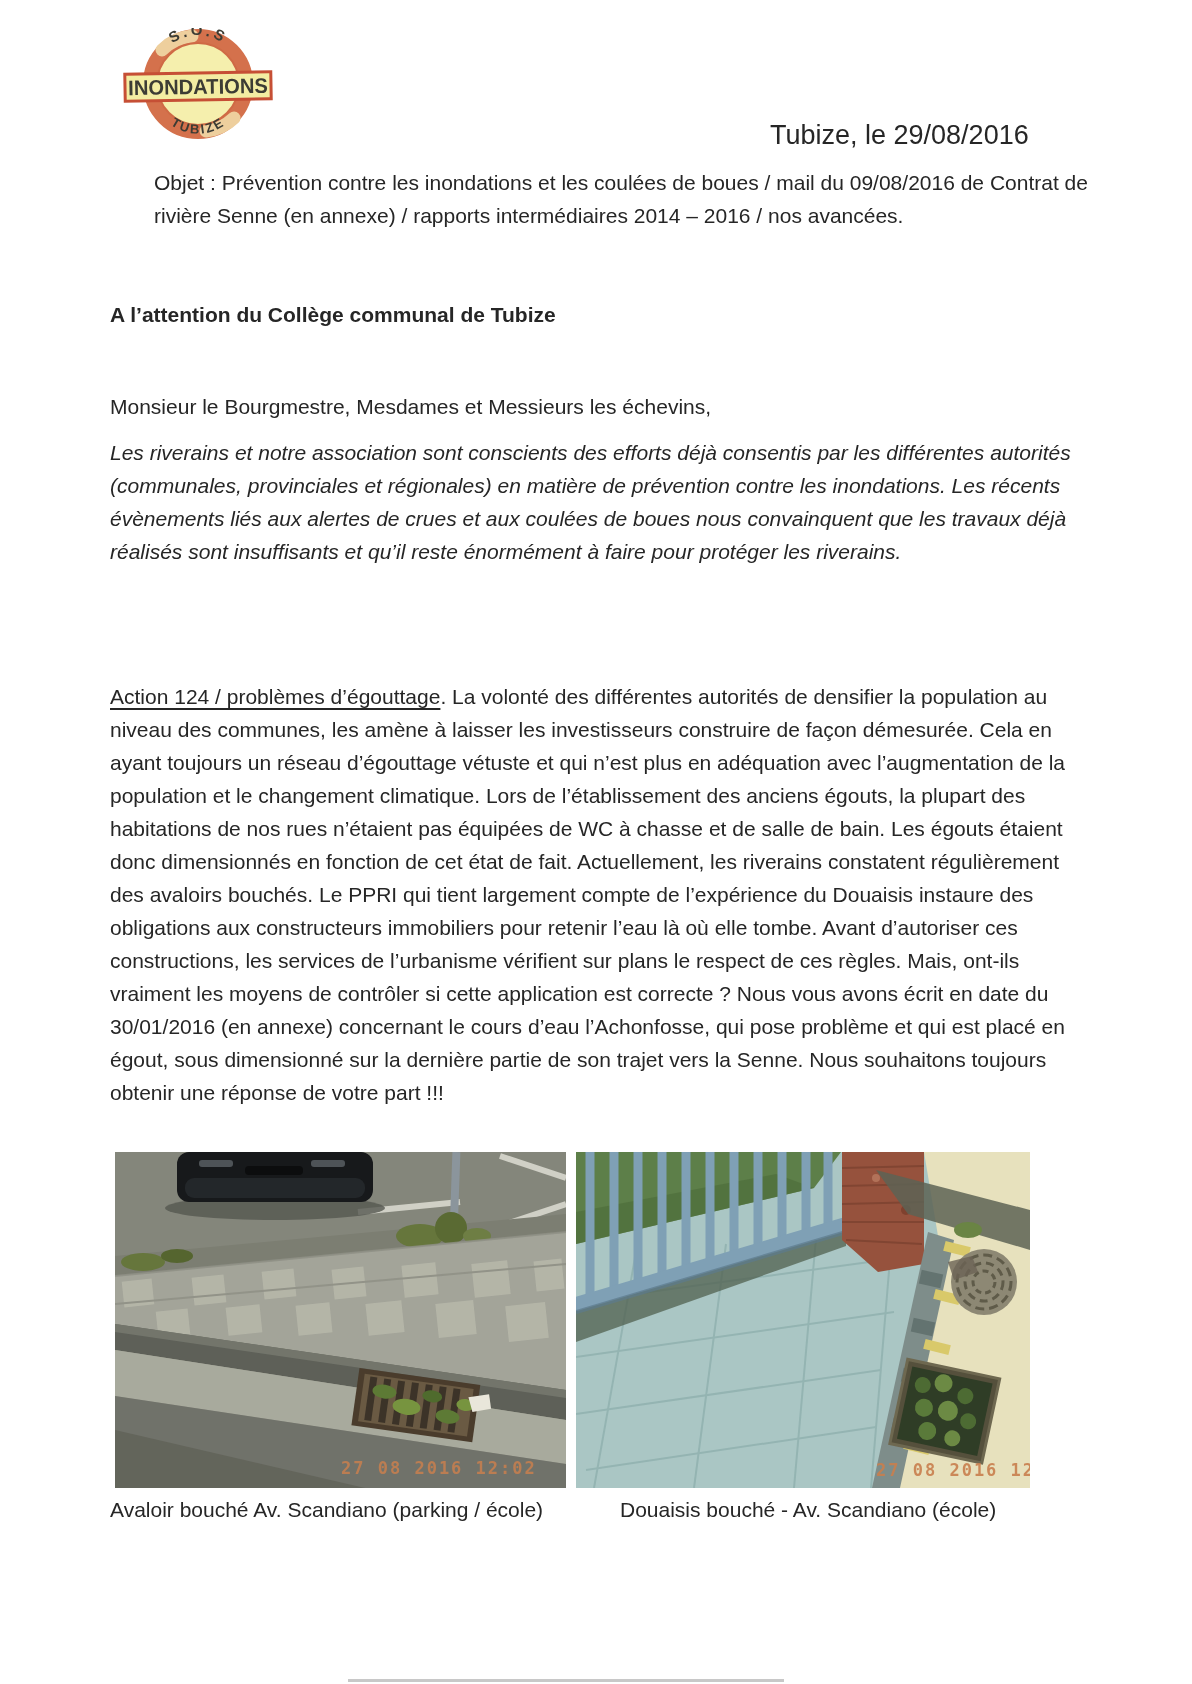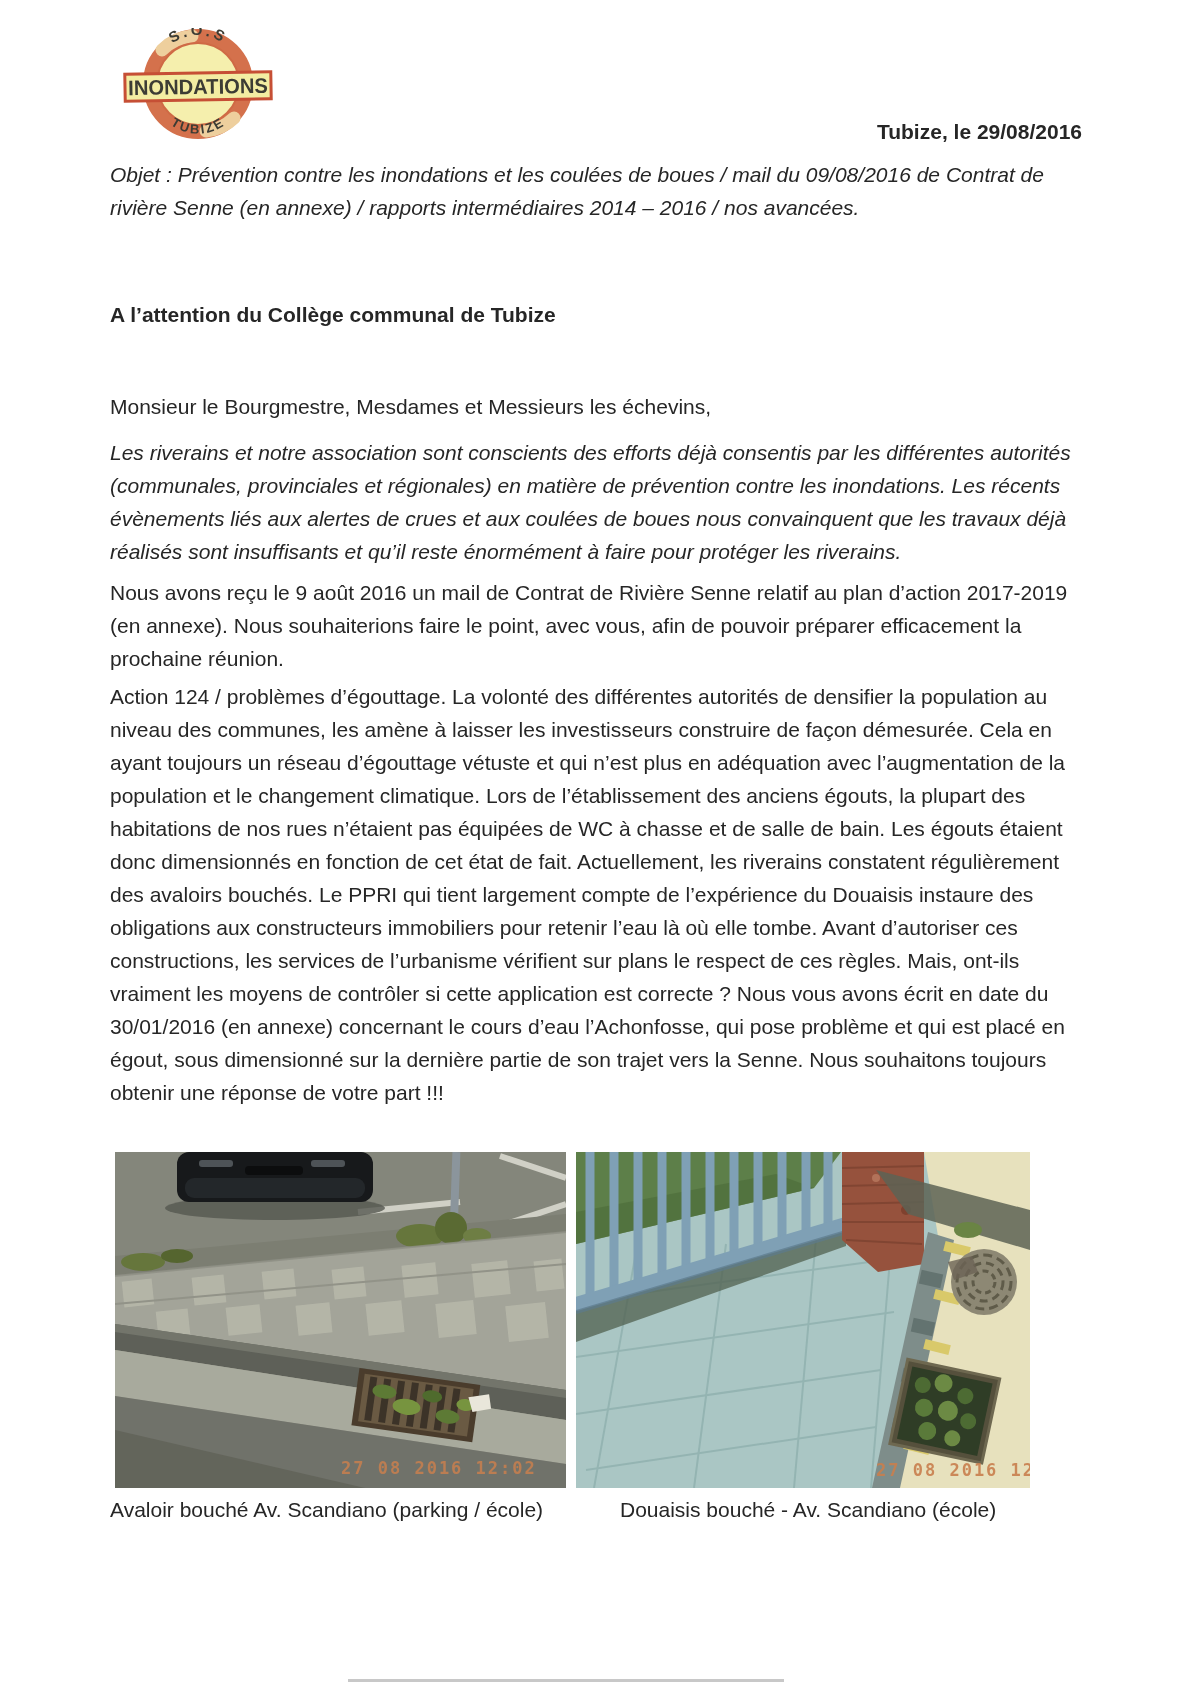--- a/index.html
+++ b/index.html
@@ -5,28 +5,28 @@
   html,body{margin:0;padding:0;background:#ffffff;}
   .page{
     position:relative;
     width:1192px;height:1684px;
     background:#ffffff;
     overflow:hidden;
     font-family:"Liberation Sans", sans-serif;
     color:#262626;
   }
   .txt{position:absolute;left:110px;width:985px;font-size:21px;line-height:33px;}
-  .dateline{position:absolute;left:770px;width:312px;text-align:right;top:120px;font-size:21px;font-weight:bold;}
-  .subject{top:158px;font-style:italic;}
+  .dateline{position:absolute;left:770px;width:312px;top:120px;font-size:27px;}
+  .subject{top:166px;margin-left:44px;}
   .attention{top:298px;font-weight:bold;}
   .salutation{top:390px;}
   .para1{top:436px;font-style:italic;}
   .para2{top:576px;}
   .para3{top:680px;}
-  .action-heading{text-underline-offset:4px;}
+  .action-heading{text-decoration:underline;text-underline-offset:4px;}
   .photo{position:absolute;top:1152px;display:block;}
   .photo-left{left:115px;}
   .photo-right{left:576px;}
   .caption{position:absolute;top:1498px;font-size:21px;}
   .caption-left{left:110px;}
   .caption-right{left:620px;}
   .scan-artifact{position:absolute;left:348px;top:1679px;width:436px;height:3px;background:#9a9a9a;opacity:.55;}
   .logo-wrap{position:absolute;left:122px;top:28px;width:152px;height:114px;}
 </style>
 </head>
@@ -64,21 +64,20 @@
   <div class="dateline">Tubize, le 29/08/2016</div>
 
   <div class="txt subject">Objet : Prévention contre les inondations et les coulées de boues / mail du 09/08/2016 de Contrat de rivière Senne (en annexe) / rapports intermédiaires 2014 – 2016 / nos avancées.</div>
 
   <div class="txt salutation">Monsieur le Bourgmestre, Mesdames et Messieurs les échevins,</div>
 
   <div class="txt attention">A l’attention du Collège communal de Tubize</div>
 
   <div class="txt para1">Les riverains et notre association sont conscients des efforts déjà consentis par les différentes autorités (communales, provinciales et régionales) en matière de prévention contre les inondations. Les récents évènements liés aux alertes de crues et aux coulées de boues nous convainquent que les travaux déjà réalisés sont insuffisants et qu’il reste énormément à faire pour protéger les riverains.</div>
 
-  <div class="txt para2">Nous avons reçu le 9 août 2016 un mail de Contrat de Rivière Senne relatif au plan d’action 2017-2019 (en annexe). Nous souhaiterions faire le point, avec vous, afin de pouvoir préparer efficacement la prochaine réunion.</div>
 
   <div class="txt para3"><span class="action-heading">Action 124 / problèmes d’égouttage</span><span>. La volonté des différentes autorités de densifier la population au niveau des communes, les amène à laisser les investisseurs construire de façon démesurée. Cela en ayant toujours un réseau d’égouttage vétuste et qui n’est plus en adéquation avec l’augmentation de la population et le changement climatique. Lors de l’établissement des anciens égouts, la plupart des habitations de nos rues n’étaient pas équipées de WC à chasse et de salle de bain. Les égouts étaient donc dimensionnés en fonction de cet état de fait. Actuellement, les riverains constatent régulièrement des avaloirs bouchés. Le PPRI qui tient largement compte de l’expérience du Douaisis instaure des obligations aux constructeurs immobiliers pour retenir l’eau là où elle tombe. Avant d’autoriser ces constructions, les services de l’urbanisme vérifient sur plans le respect de ces règles. Mais, ont-ils vraiment les moyens de contrôler si cette application est correcte ? Nous vous avons écrit en date du 30/01/2016 (en annexe) concernant le cours d’eau l’Achonfosse, qui pose problème et qui est placé en égout, sous dimensionné sur la dernière partie de son trajet vers la Senne. Nous souhaitons toujours obtenir une réponse de votre part !!!</span></div>
 
   <svg class="photo photo-left" width="451" height="336" viewBox="0 0 451 336">
     <rect x="0" y="0" width="451" height="336" fill="#98998c"></rect>
 
     <polygon points="0,0 451,0 451,66 0,112" fill="#84867b"></polygon>
 
     <g stroke="#d9d9cf" stroke-width="6" opacity="0.9">
       <line x1="243" y1="60" x2="345" y2="50"></line>

